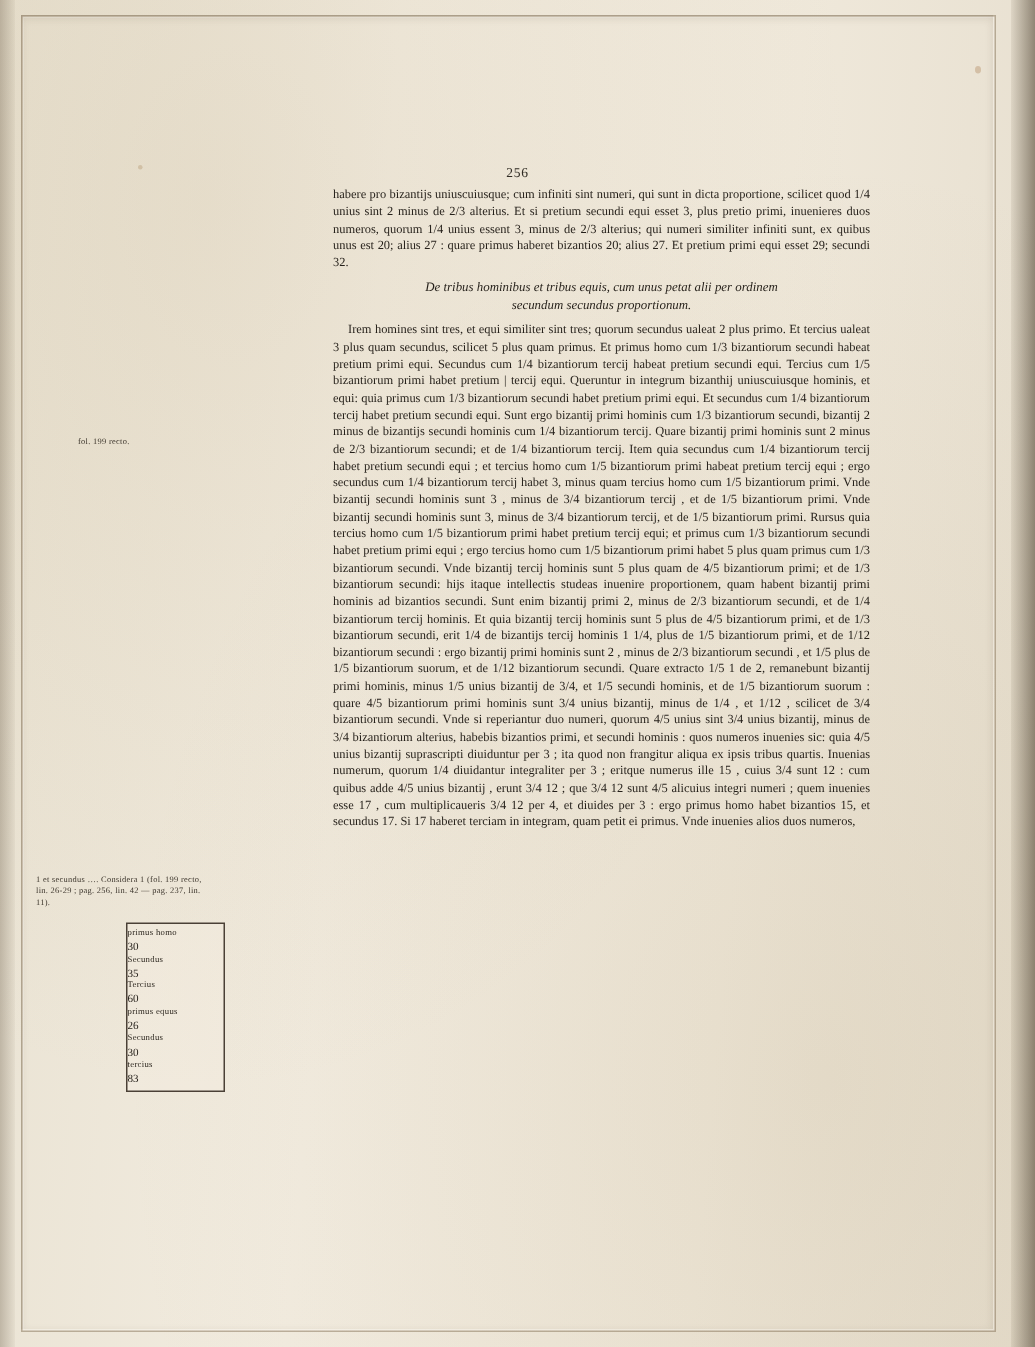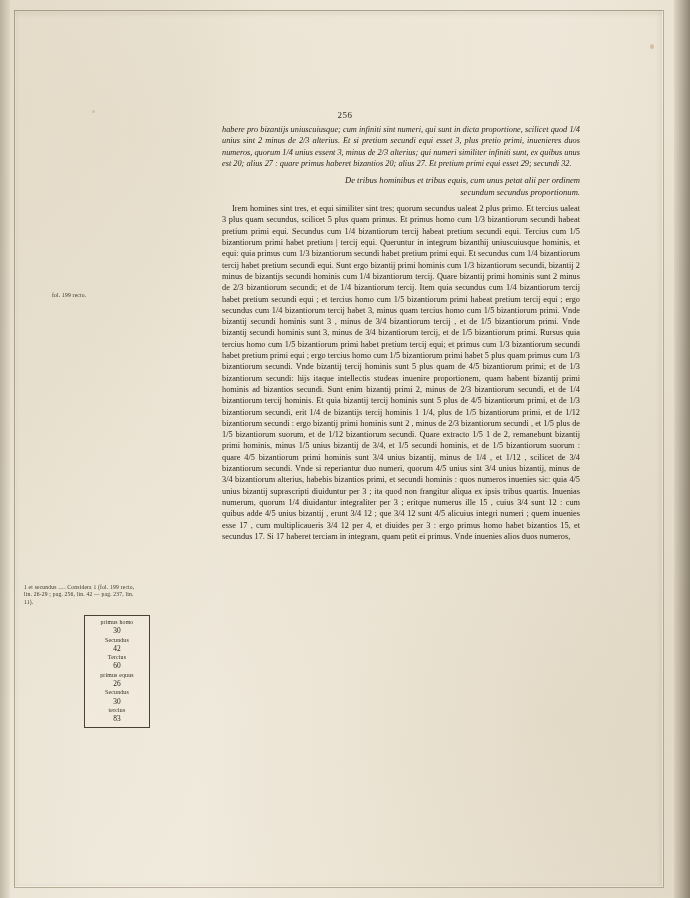--- a/index.html
+++ b/index.html
@@ -76,24 +76,24 @@
     width: 358px;
     color: #241f19;
     font-size: 8.3px;
     line-height: 11.3px;
     text-align: justify;
   }
   .textblock p {
     margin: 0;
     text-indent: 10px;
   }
-  .textblock p.noindent { text-indent: 0; font-style: italic; }
+  .textblock p.noindent { text-indent: 0; }
   .heading {
     margin: 6px 0 5px 0;
-    text-align: right;
+    text-align: center;
     font-style: italic;
     font-size: 8.6px;
     line-height: 11.5px;
   }
   .heading .l2 { display: block; }
 
   .marginalia {
     position: absolute;
     color: #3a332a;
     font-size: 5.6px;
@@ -113,21 +113,21 @@
     text-align: left;
   }
 
   .numbertable {
     position: absolute;
     left: 84px;
     top: 615px;
     width: 64px;
     border: 1px solid #4a4036;
     padding: 2px 0 3px 0;
-    text-align: center;
+    text-align: left;
     background: rgba(245,239,226,0.35);
   }
   .numbertable .row {
     font-size: 5.8px;
     line-height: 8.2px;
     color: #2e2820;
     letter-spacing: 0.2px;
   }
   .numbertable .num {
     font-size: 7.4px;
@@ -158,21 +158,21 @@
     <div class="folio">256</div>
 
     <div class="marginalia marg-folio">fol. 199 recto.</div>
 
     <div class="marginalia marg-note">1 et secundus ….  Considera 1 (fol. 199 recto, lin. 26-29 ; pag. 256, lin. 42 — pag. 237, lin. 11).</div>
 
     <div class="numbertable">
       <div class="row">primus homo</div>
       <div class="num">30</div>
       <div class="row">Secundus</div>
-      <div class="num">42</div>
+      <div class="num">35</div>
       <div class="row">Tercius</div>
       <div class="num">60</div>
       <div class="row">primus equus</div>
       <div class="num">26</div>
       <div class="row">Secundus</div>
       <div class="num">30</div>
       <div class="row">tercius</div>
       <div class="num">83</div>
     </div>
 

